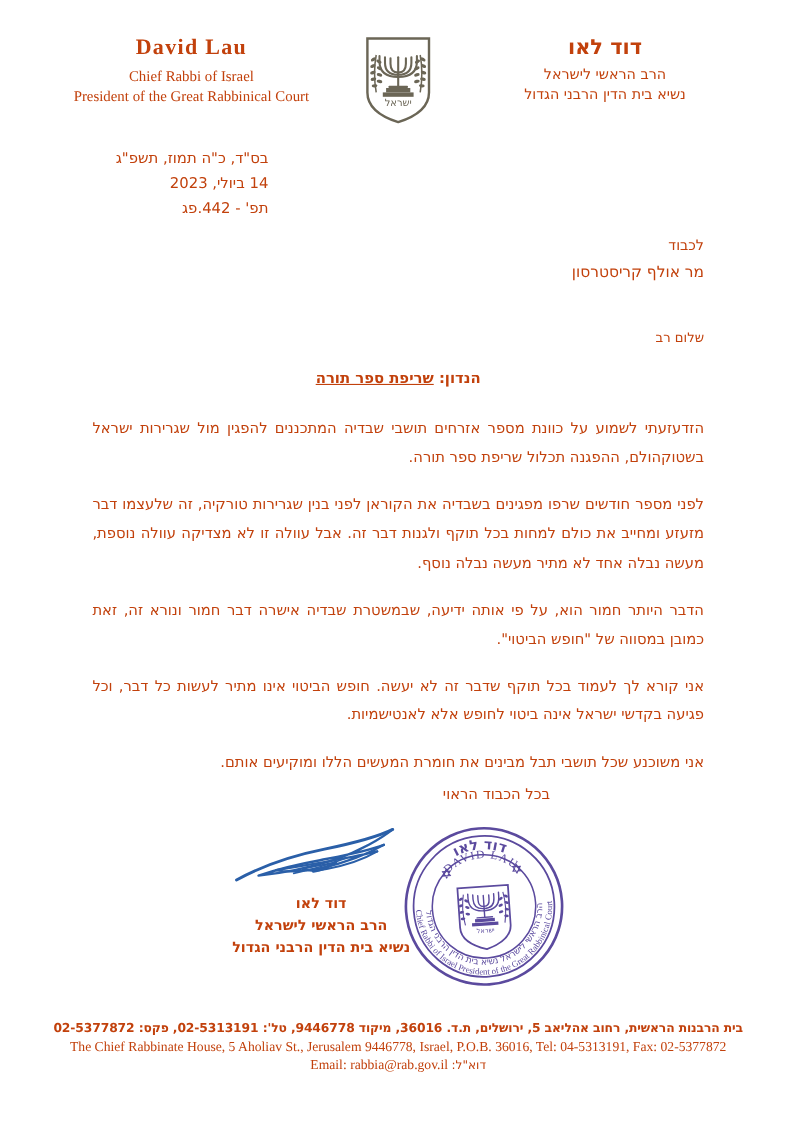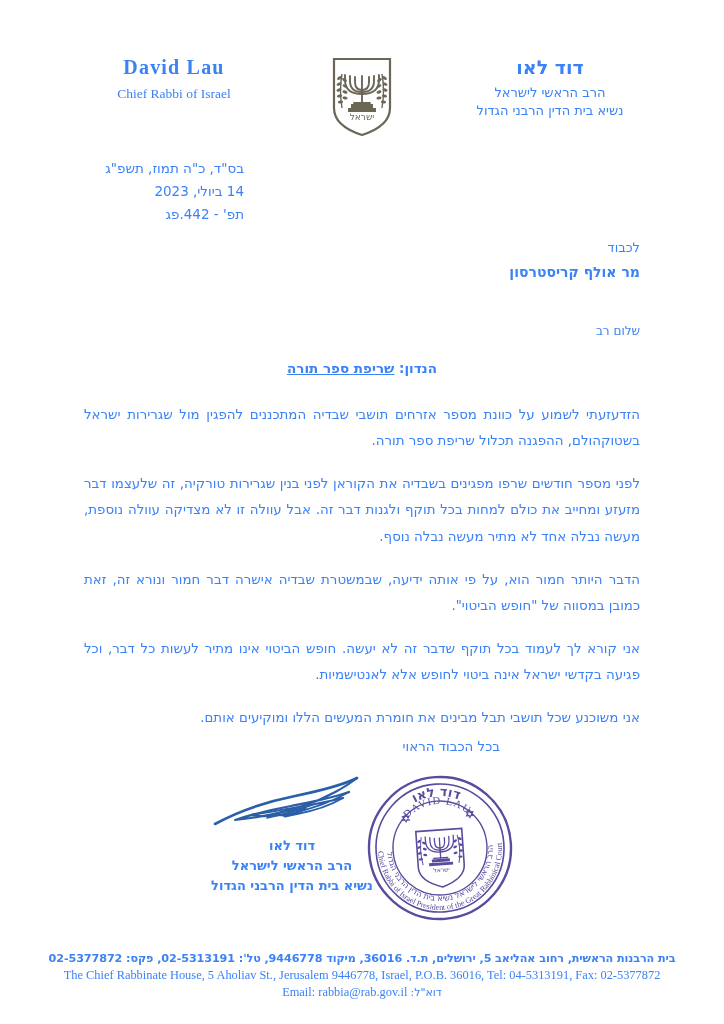--- a/index.html
+++ b/index.html
@@ -7,22 +7,21 @@
     padding: 0;
     background: #ffffff;
   }
   .page {
     position: relative;
     width: 724px;
     height: 992px;
     background: #ffffff;
     overflow: hidden;
     font-family: "Liberation Serif", "DejaVu Serif", serif;
-    color: #3b82f6;
-    margin-top: 24px;
+    color: #c2410c;
   }
 
   
   .letterhead {
     display: flex;
     align-items: flex-start;
     justify-content: space-between;
     padding: 30px 34px 0 34px;
   }
   .lh-en {
@@ -83,21 +82,21 @@
     text-align: right;
     position: absolute;
     right: 84px;
     top: 212px;
     width: 300px;
     font-size: 13.5px;
     line-height: 1.85;
     font-family: "DejaVu Sans", "Liberation Sans", sans-serif;
   }
   .addressee .to { font-size: 13px; text-align: right; }
-  .addressee .person { font-weight: bold; font-size: 14px; }
+  .addressee .person { font-weight: normal; font-size: 14px; }
   .addressee .title {
     font-weight: bold;
     font-size: 14px;
     text-decoration: underline;
   }
 
   
   .greeting {
     direction: rtl;
     text-align: left;
@@ -214,20 +213,21 @@
 </head>
 <body>
 
 <div class="page">
 
   <div class="letterhead">
 
     <div class="lh-en">
       <div class="name">David Lau</div>
       <div class="role">Chief Rabbi of Israel</div>
+      <div class="role">President of the Great Rabbinical Court</div>
     </div>
 
     <div class="emblem">
       <svg viewBox="0 0 66 82" xmlns="http://www.w3.org/2000/svg">
         <path d="M5 3 H61 V52 Q61 70 33 79 Q5 70 5 52 Z" fill="#ffffff" stroke="#6b6656" stroke-width="2.2"></path>
 
         <g stroke="#6b6656" stroke-width="1.9" fill="none" stroke-linecap="round">
           <line x1="33" y1="20" x2="33" y2="47"></line>
           <path d="M33 34 Q26 34 26 26 V21"></path>
           <path d="M33 34 Q40 34 40 26 V21"></path>

